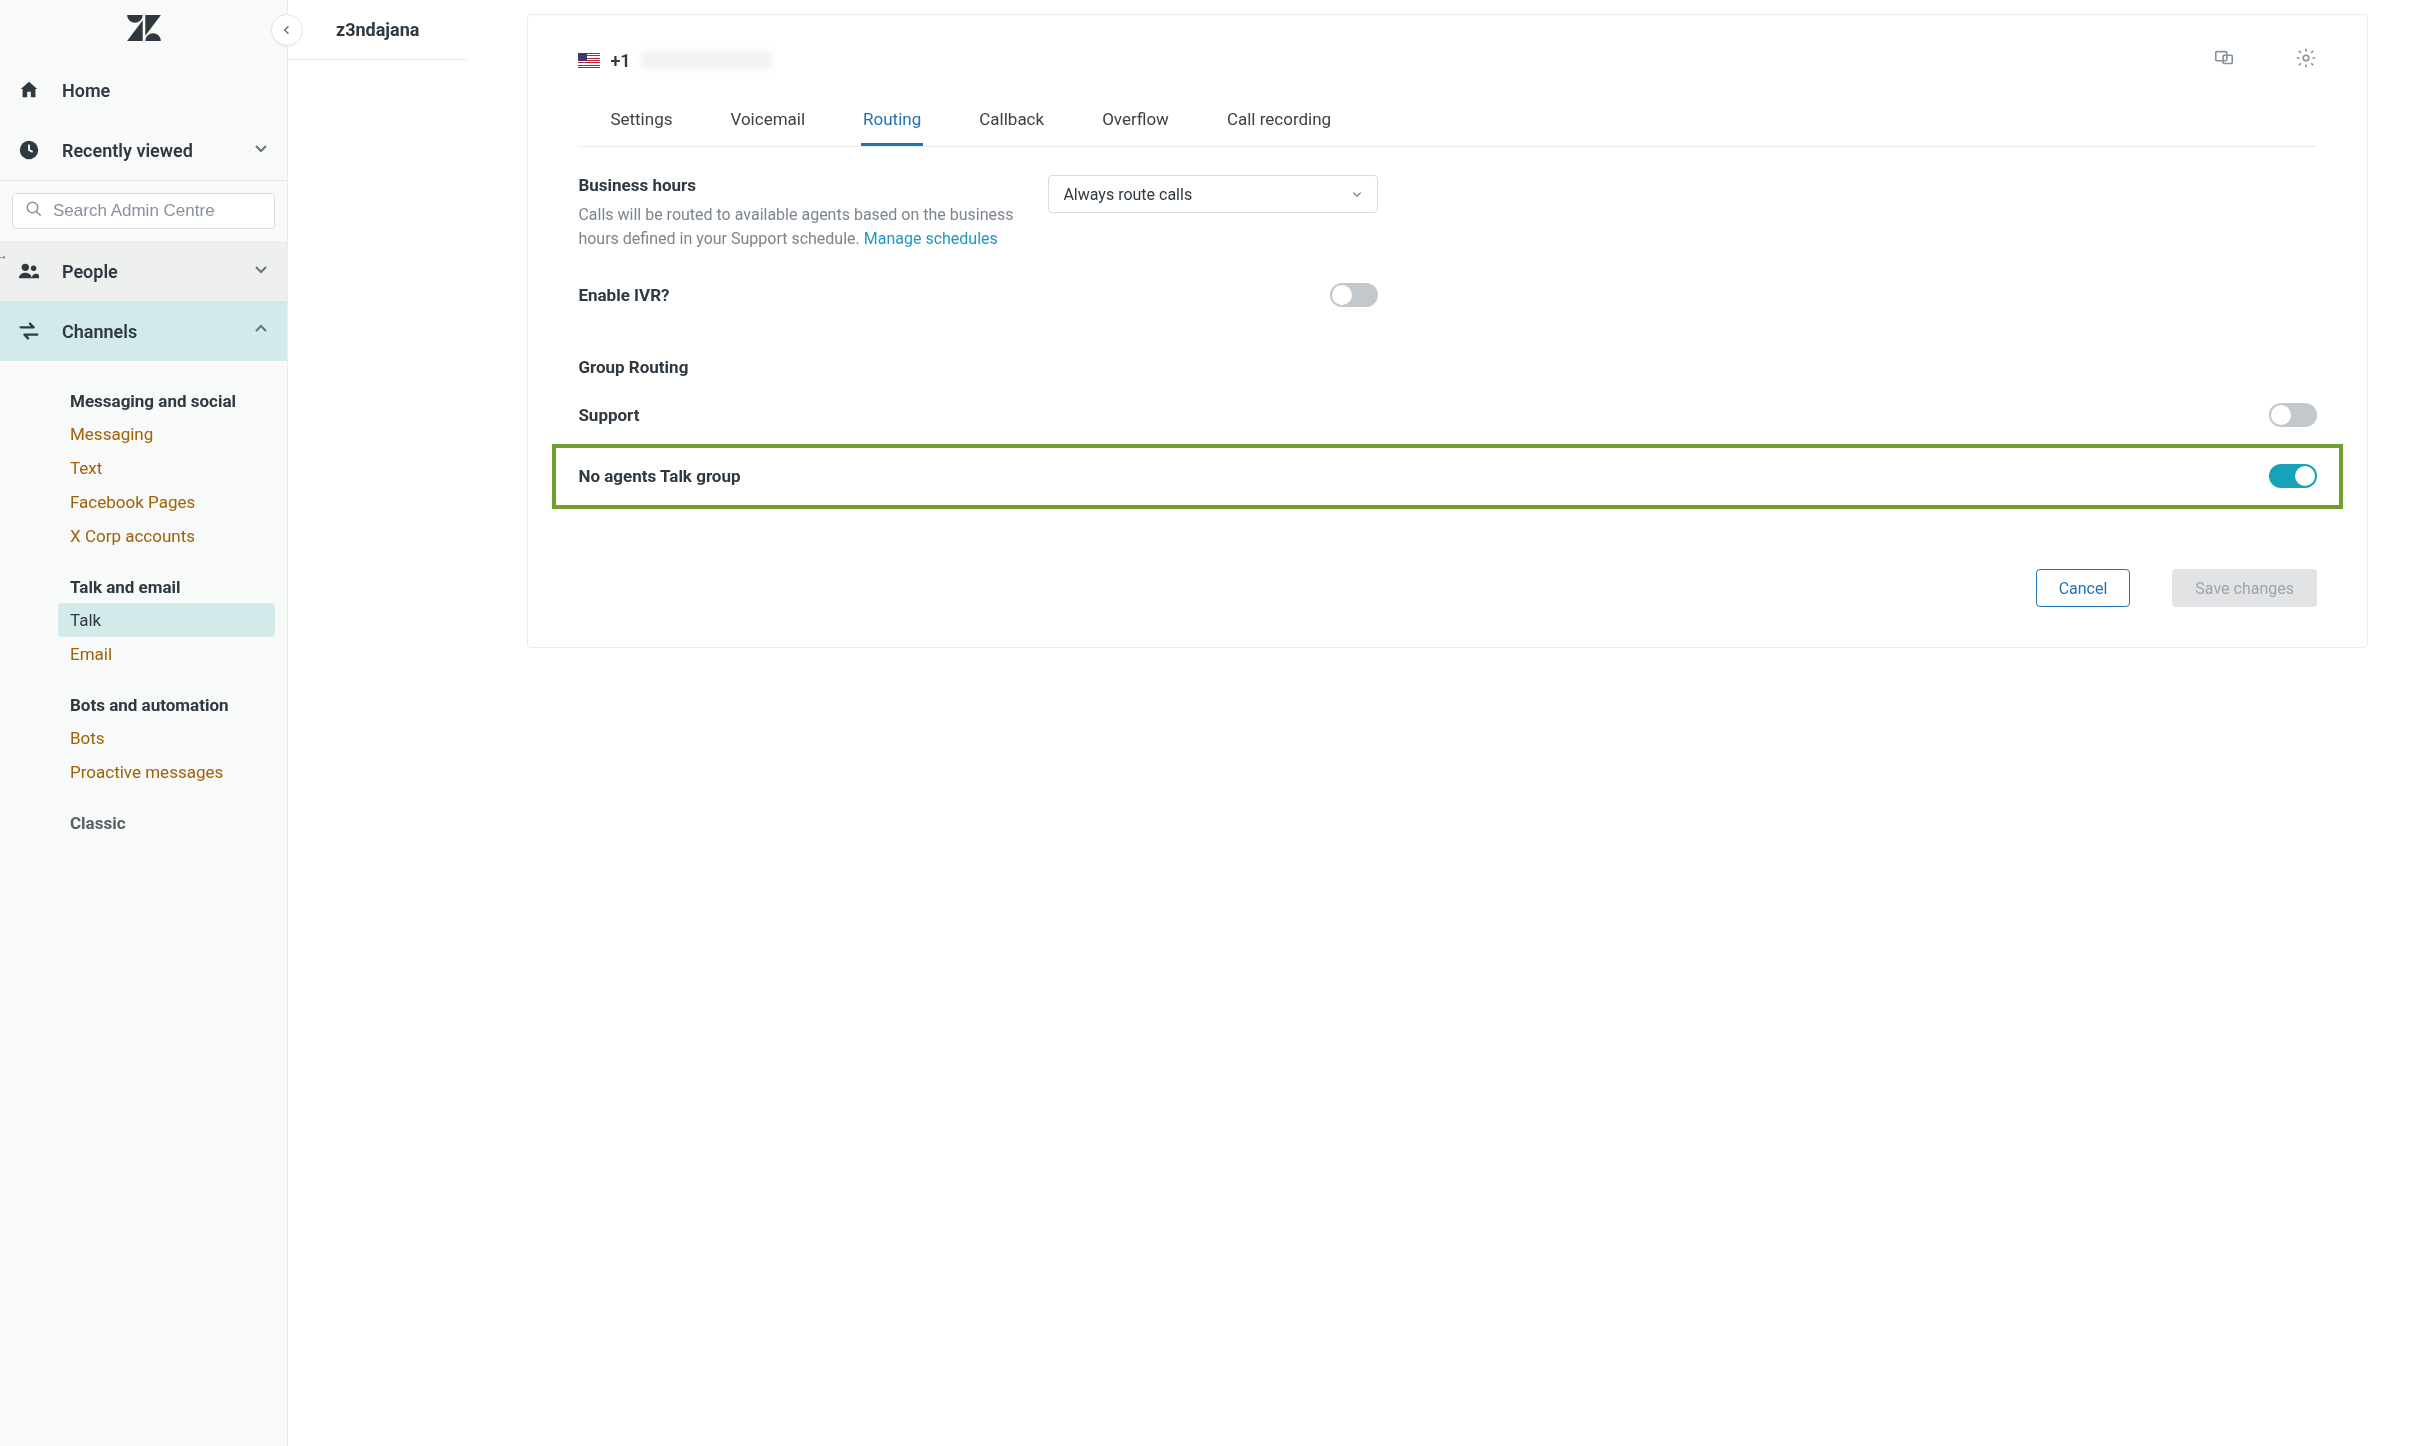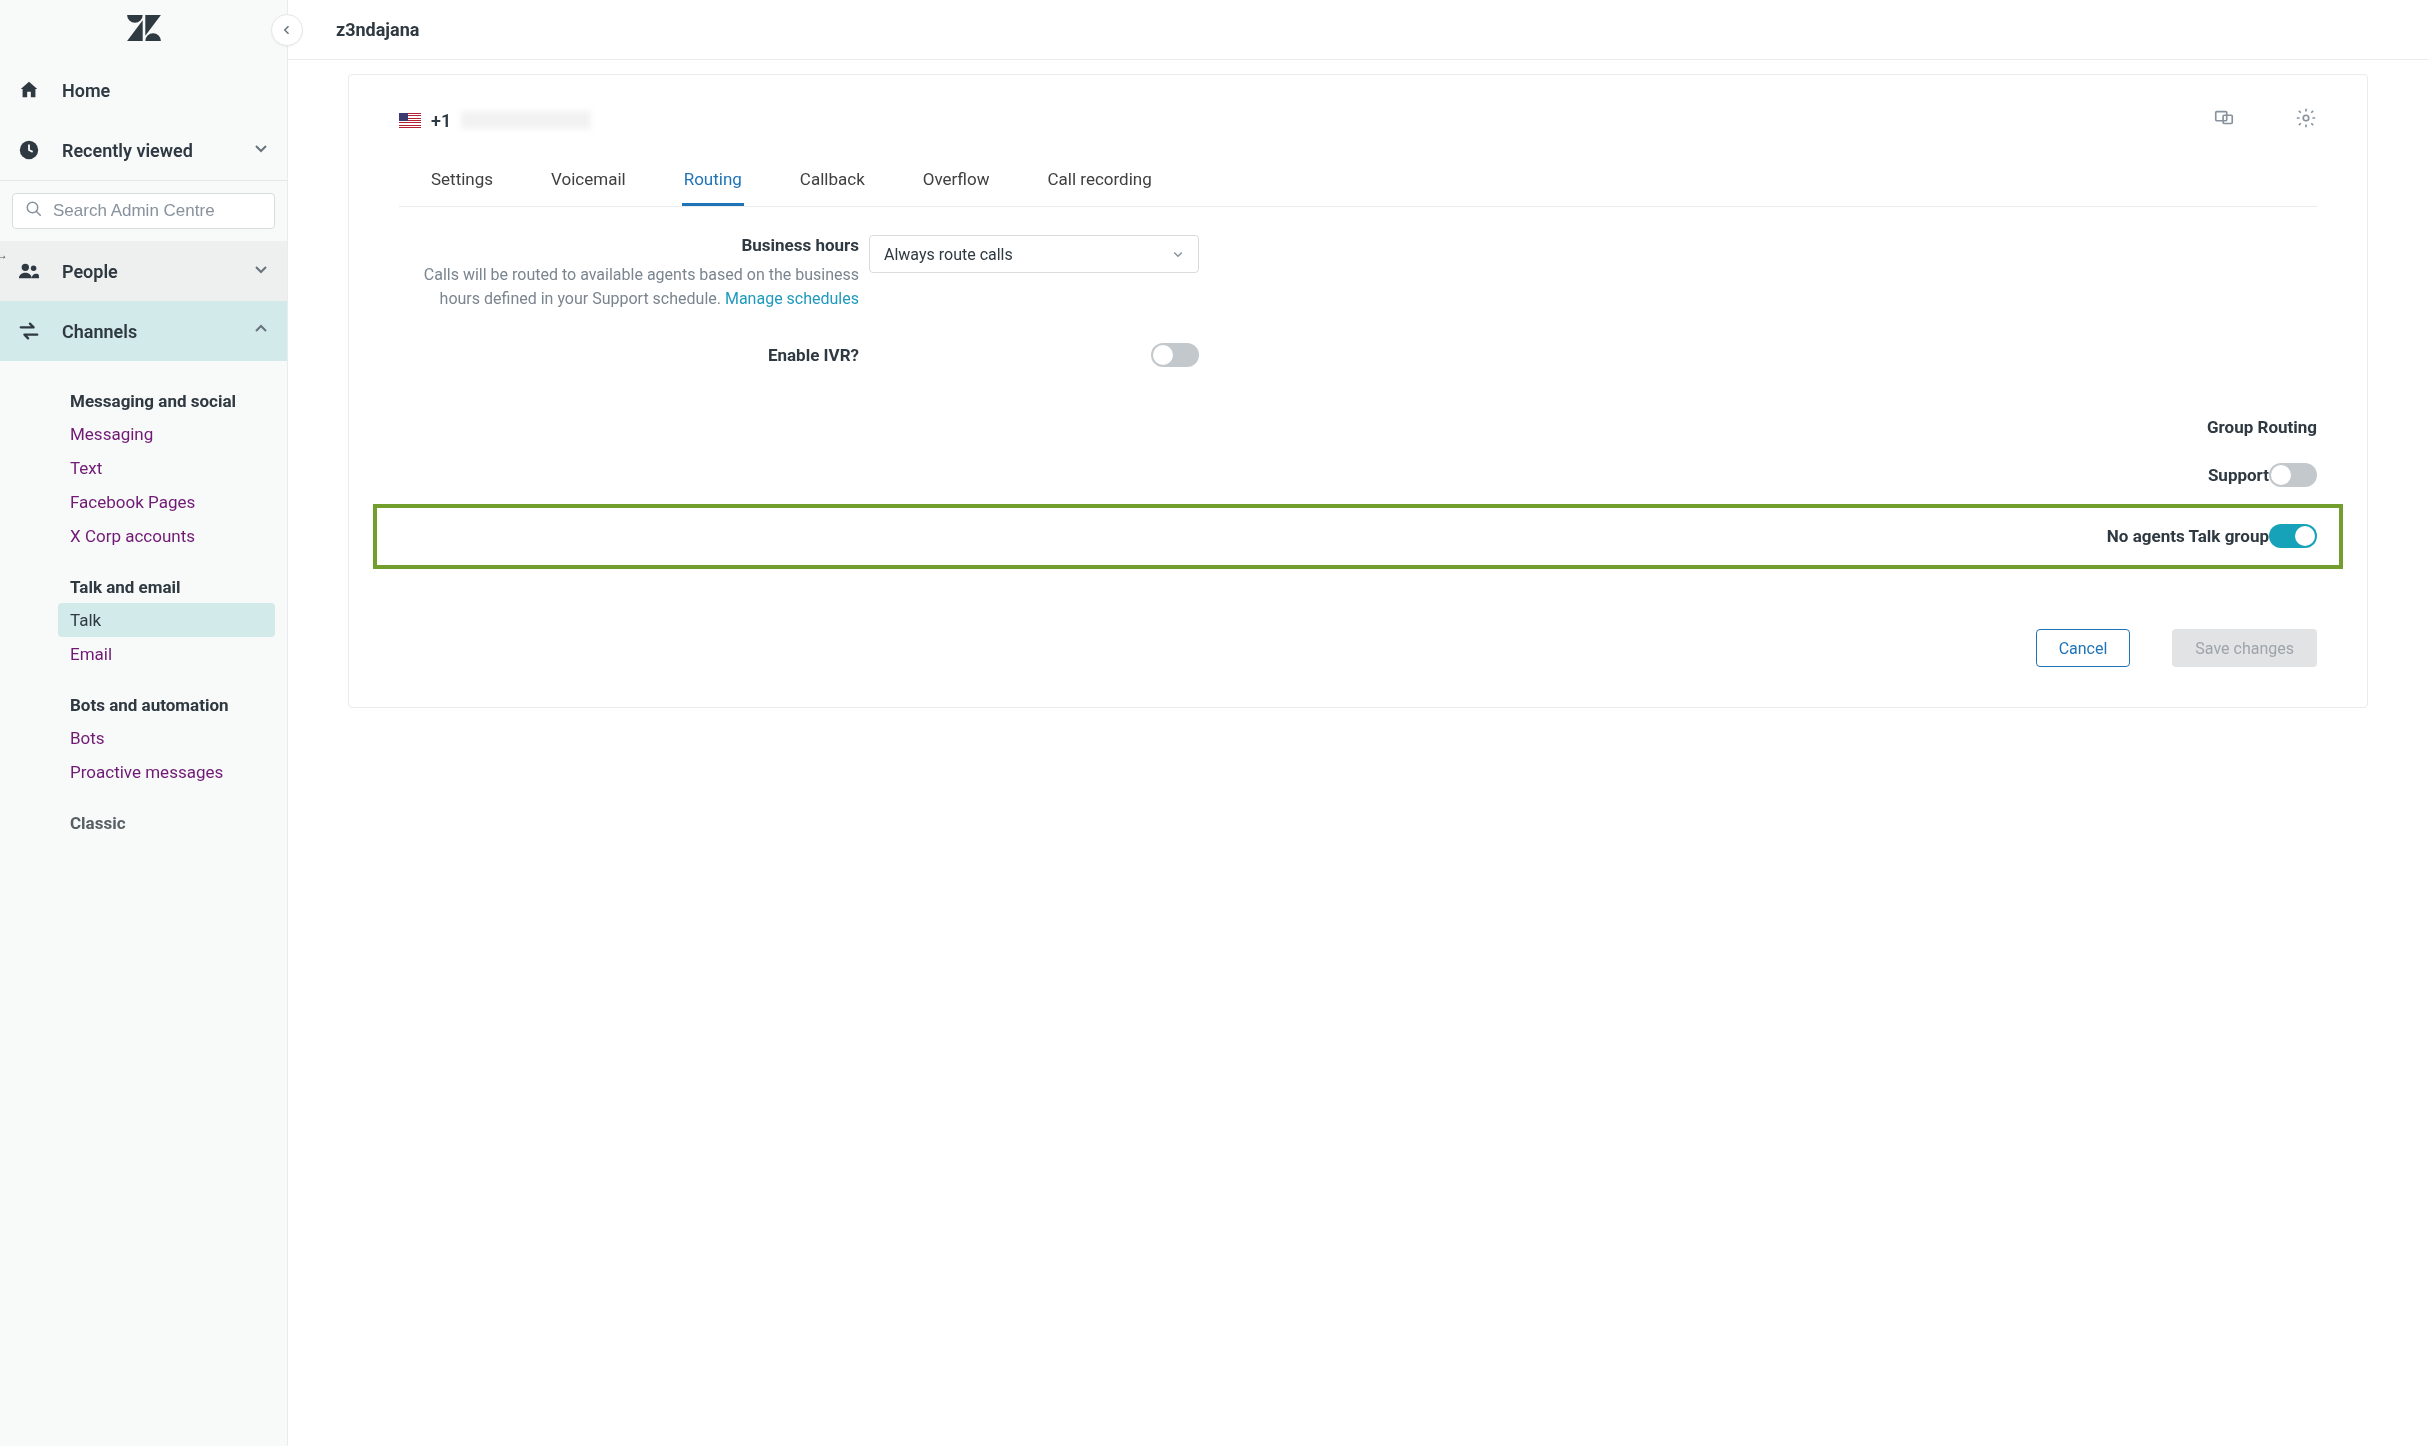--- a/index.html
+++ b/index.html
@@ -60,21 +60,21 @@
 
   .subnav { padding: 20px 0 0 0; }
   .sub-group-title {
     font-size: 17px; font-weight: 700;
     padding: 10px 18px 6px 70px;
     color: #2f3941;
   }
   .sub-item {
     font-size: 17px;
     padding: 7px 18px 7px 70px;
-    color: #701a75;
+    color: #a16207;
     cursor: pointer;
     border-radius: 4px;
     margin: 0 12px 0 58px;
     padding-left: 12px;
   }
   .sub-item.active { background: #d3eaea; color: #2f3941; }
 
   
   .collapse-btn {
     position: absolute;
@@ -83,21 +83,21 @@
     border-radius: 50%;
     background: #fff;
     border: 1px solid #e4e7e8;
     display: flex; align-items: center; justify-content: center;
     cursor: pointer;
     box-shadow: 0 1px 2px rgba(0,0,0,.05);
   }
   .collapse-btn svg { width: 12px; height: 12px; stroke: #68737d; stroke-width: 2; fill: none; }
 
   
-  .main { flex: 1; display: flex; flex-direction: column; min-width: 0; text-align: right; }
+  .main { flex: 1; display: flex; flex-direction: row; min-width: 0; }
   .topbar {
     height: 60px;
     border-bottom: 1px solid #e9ebed;
     display: flex;
     align-items: center;
     padding: 0 48px;
     font-size: 18px;
     font-weight: 700;
     color: #2f3941;
   }

